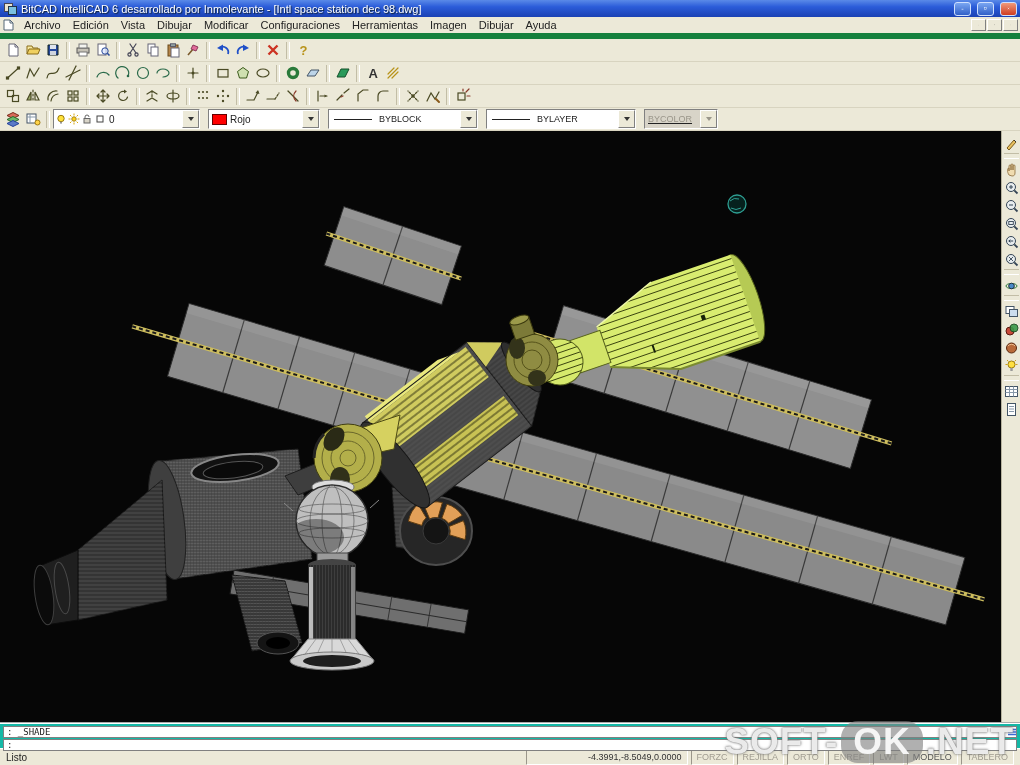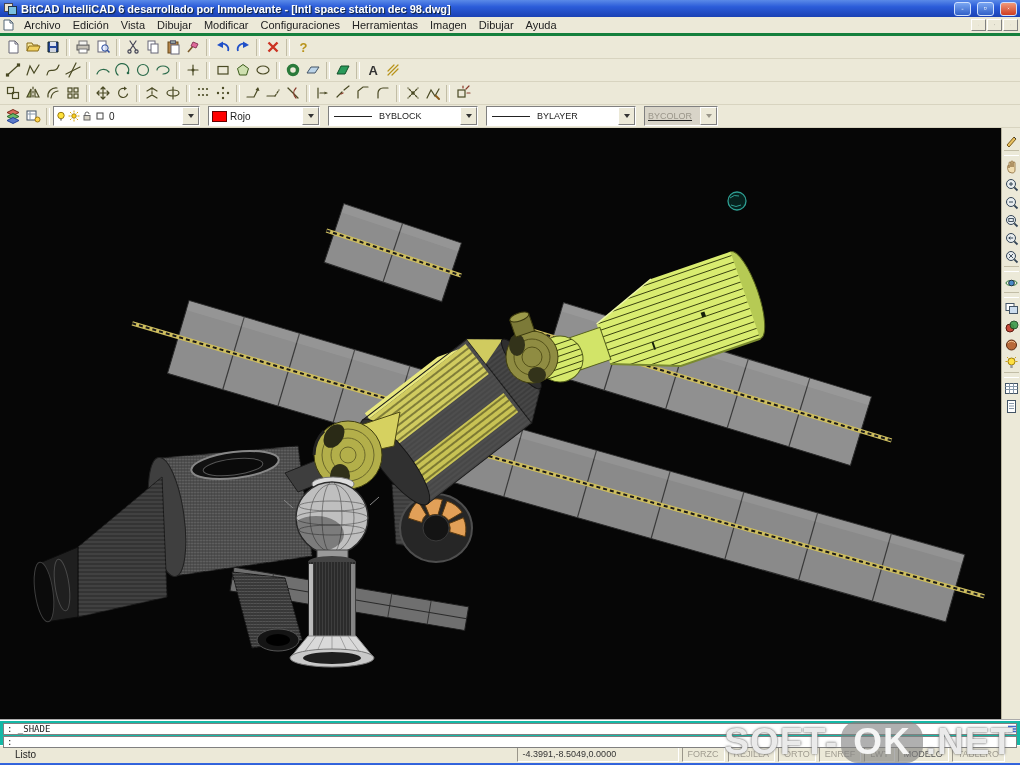--- a/index.html
+++ b/index.html
@@ -3,36 +3,36 @@
 <meta charset="utf-8">
 <style>
   html,body{margin:0;padding:0;}
   body{width:1020px;height:765px;overflow:hidden;background:#ece9d8;
        font-family:"Liberation Sans",sans-serif;font-size:11px;color:#222;}
   .win{display:flex;flex-direction:column;width:1020px;height:765px;}
 
   
   .titlebar{height:17px;flex:0 0 17px;display:flex;align-items:center;gap:4px;padding:0 3px;
     background:linear-gradient(180deg,#5a8ae8 0%,#2b5cd9 40%,#1a41b4 100%);}
-  .title-text{color:#fff;font-weight:bold;font-size:11px;white-space:nowrap;overflow:hidden;
+  .title-text{color:#fff;font-weight:normal;font-size:11px;white-space:nowrap;overflow:hidden;
     text-shadow:1px 1px 1px #123;text-align:center;}
   .appicon{width:14px;height:13px;flex:0 0 14px;position:relative;}
   .appicon i{position:absolute;display:block;}
   .appicon .a{left:1px;top:1px;width:7px;height:7px;background:#e8e4d0;border:1px solid #445;}
   .appicon .b{left:5px;top:4px;width:7px;height:7px;background:#7ac0e0;border:1px solid #234;}
   .tb-spacer{flex:1;}
   .winbtn{width:17px;height:14px;border-radius:3px;margin-left:2px;flex:0 0 17px;
     border:1px solid #cfe0ff;display:flex;align-items:center;justify-content:center;
     background:linear-gradient(180deg,#7aa6f2,#3160c8);}
   .winbtn.close{background:linear-gradient(180deg,#f09a7a,#cf3c22);}
   .winbtn svg{display:block;}
 
   
   .menubar{height:16px;flex:0 0 16px;display:flex;align-items:center;gap:0;
-    background:#ece9d8;border-bottom:3px solid #15803d;padding:0 2px;}
+    background:#ece9d8;border-bottom:6px solid #15803d;padding:0 2px;}
   .menu-item{padding:1px 6px;cursor:default;}
   .mdi-doc{width:13px;height:12px;margin-right:3px;}
   .mdibtn{width:15px;height:12px;margin-left:1px;background:#ece9d8;border:1px solid;
     border-color:#fff #808080 #808080 #fff;display:flex;align-items:center;justify-content:center;}
 
   
   .toolbar{height:22px;flex:0 0 22px;display:flex;align-items:center;background:#ece9d8;
     border-bottom:1px solid #d8d4c0;padding:0 3px;}
   .tbtn{width:20px;height:19px;display:flex;align-items:center;justify-content:center;
     background:transparent;border:1px solid transparent;padding:0;}
@@ -67,25 +67,25 @@
 
   
   .cmdarea{flex:0 0 26px;height:26px;background:#14b8a6;border-top:2px groove #fff;
     padding:1px 3px;box-sizing:border-box;position:relative;}
   .cmdrow{height:10px;line-height:10px;background:#fff;border:1px solid #808080;
     font-family:"DejaVu Sans Mono",monospace;font-size:9px;color:#222;padding:0 3px;margin-top:1px;}
   .cmd-scroll{position:absolute;right:3px;top:3px;}
 
   
   .statusbar{flex:0 0 17px;height:17px;display:flex;align-items:center;background:#ece9d8;
-    border-top:1px solid #fff;font-size:10px;padding:0 15px;gap:3px;}
+    border-top:1px solid #fff;font-size:10px;padding:0 6px;gap:3px;}
   .sb-ready{flex:1;}
   .sbox{border:1px solid;border-color:#9a968a #fff #fff #9a968a;height:13px;line-height:13px;
     padding:0 5px;font-size:9px;color:#a09c90;white-space:nowrap;text-align:right;}
-  .sbox.coords{color:#333;min-width:150px;text-align:left;}
+  .sbox.coords{color:#333;min-width:150px;text-align:right;}
   .sbox.on{color:#555;}
 
   .bottomstrip{flex:0 0 10px;height:10px;background:linear-gradient(180deg,#3668e0,#1a41b4);}
 
   
   .watermark{position:absolute;right:6px;bottom:2px;z-index:40;font-weight:bold;font-size:37px;
     letter-spacing:1px;color:rgba(252,252,252,0.88);white-space:nowrap;
     text-shadow:0 0 3px rgba(105,105,105,0.9),0 0 1px rgba(105,105,105,0.9);}
   .watermark .wm-ok{display:inline-block;background:rgba(128,128,128,0.62);color:#f5f5f5;
     border-radius:17px;padding:0 12px;margin:0 3px;text-shadow:none;}

